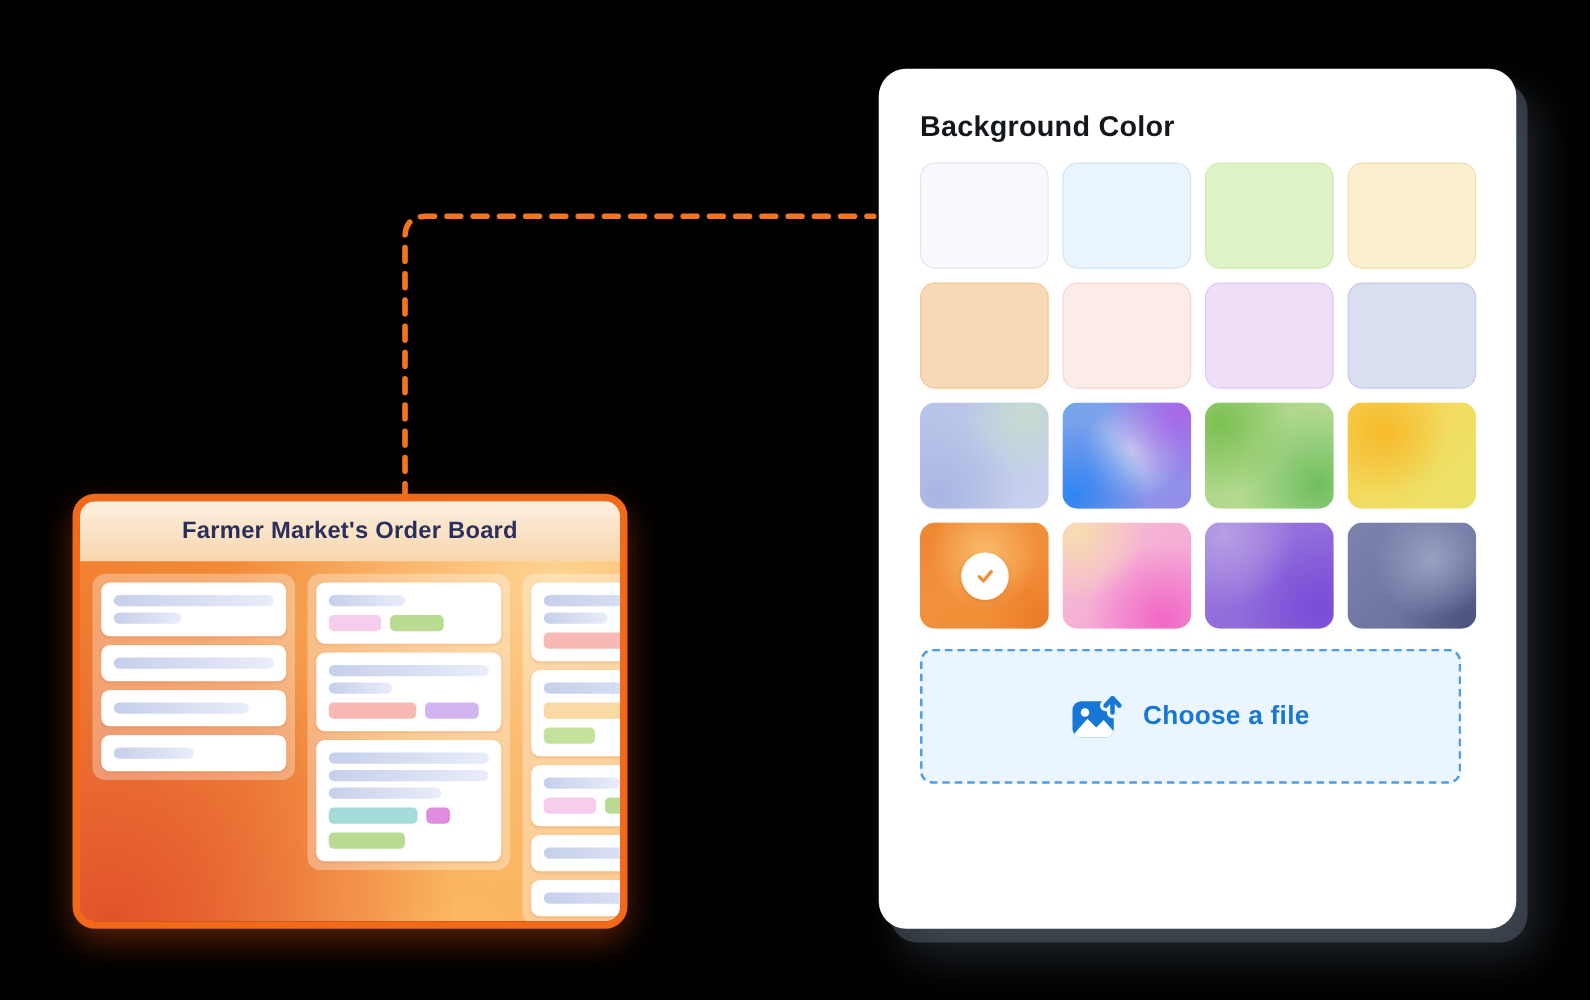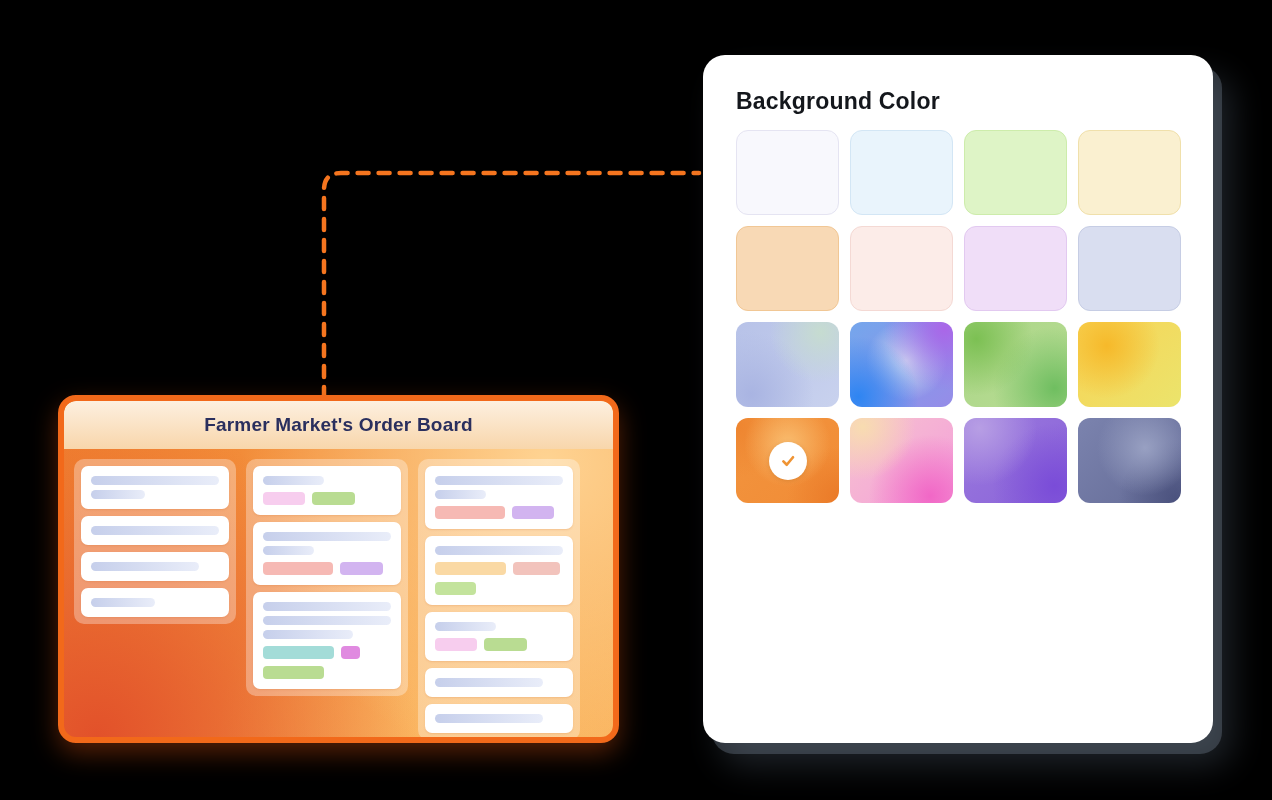--- a/index.html
+++ b/index.html
@@ -22,21 +22,21 @@
   .swatch .check .bubble{width:38px;height:38px;border-radius:50%;background:#fff;
          display:flex;align-items:center;justify-content:center;
          box-shadow:0 1px 4px rgba(160,80,0,.25);}
   .image-title{margin-top:59px;}
   .upload-box{margin-top:16px;height:108px;box-sizing:border-box;border:2px dashed #4f9de9;
               border-radius:10px;background:#eaf5fd;display:flex;align-items:center;
               justify-content:center;gap:15px;cursor:pointer;}
   .upload-label{font-size:21px;font-weight:700;color:#1777d6;letter-spacing:.2px;}
 
   
-  .board{position:absolute;left:58px;top:395px;width:561px;height:348px;box-sizing:border-box;
+  .board{position:absolute;left:58px;top:395px;width:444px;height:348px;box-sizing:border-box;
          border:6px solid #f2691a;border-radius:18px;overflow:hidden;
          background:
            radial-gradient(circle at 88% 18%, rgba(255,214,150,.95) 0%, rgba(255,214,150,0) 55%),
            radial-gradient(circle at 6% 100%, #e2512a 0%, rgba(226,81,42,0) 52%),
            radial-gradient(circle at 70% 100%, rgba(252,188,104,.8) 0%, rgba(252,188,104,0) 45%),
            linear-gradient(125deg,#ef7e2e 0%,#f59a44 55%,#f9b25c 100%);
          box-shadow:0 10px 26px rgba(190,70,15,.45);}
   .board-header{height:48px;display:flex;align-items:center;justify-content:center;
          background:linear-gradient(180deg,#fdf0e0 0%,#f8d6ab 100%);
          border-radius:12px 12px 0 0;}
@@ -168,15 +168,34 @@
               </svg>
             </span>
           </span>
         </div>
         <div class="swatch" style="background: radial-gradient(circle at 12% 10%, rgb(248, 220, 176) 0%, rgba(248, 220, 176, 0) 45%), radial-gradient(circle at 78% 92%, rgb(241, 103, 198) 0%, rgba(241, 103, 198, 0) 55%), linear-gradient(135deg, rgb(246, 195, 207) 0%, rgb(244, 158, 218) 100%);"></div>
         <div class="swatch" style="background: radial-gradient(circle at 15% 12%, rgb(183, 158, 228) 0%, rgba(183, 158, 228, 0) 50%), radial-gradient(circle at 88% 80%, rgb(122, 76, 216) 0%, rgba(122, 76, 216, 0) 55%), linear-gradient(135deg, rgb(154, 121, 222) 0%, rgb(138, 98, 216) 100%);"></div>
         <div class="swatch" style="background: radial-gradient(circle at 65% 35%, rgb(152, 160, 194) 0%, rgba(152, 160, 194, 0) 55%), radial-gradient(circle at 95% 95%, rgb(75, 82, 126) 0%, rgba(75, 82, 126, 0) 45%), linear-gradient(135deg, rgb(123, 131, 174) 0%, rgb(100, 107, 150) 100%);"></div>
       </div>
 
 
+    <div class="upload-box">
+      <span style="display:flex;">
+        <svg width="42" height="38" viewBox="0 0 42 38">
+          <defs>
+              <clipPath id="icr">
+                <rect x="1" y="7" width="33" height="29" rx="7"></rect>
+              </clipPath>
+            </defs>
+          <rect x="1" y="7" width="33" height="29" rx="7" fill="#1777d6"></rect>
+          <g clip-path="url(#icr)">
+            <circle cx="11" cy="16" r="3.4" fill="#fff"></circle>
+            <path d="M-2 38 L13 21 L20 28 L26 22 L40 38 Z" fill="#fff"></path>
+          </g>
+          <path d="M33 16 V5 M27.5 10.5 L33 4.5 L38.5 10.5" stroke="#eaf5fd" stroke-width="9" stroke-linecap="round" stroke-linejoin="round" fill="none"></path>
+          <path d="M33 16 V5 M27.5 10.5 L33 4.5 L38.5 10.5" stroke="#1777d6" stroke-width="3.6" stroke-linecap="round" stroke-linejoin="round" fill="none"></path>
+        </svg>
+      </span>
+      <span class="upload-label">Choose a file</span>
+    </div>
   </div>
 
 </div>
 
 </body></html>

